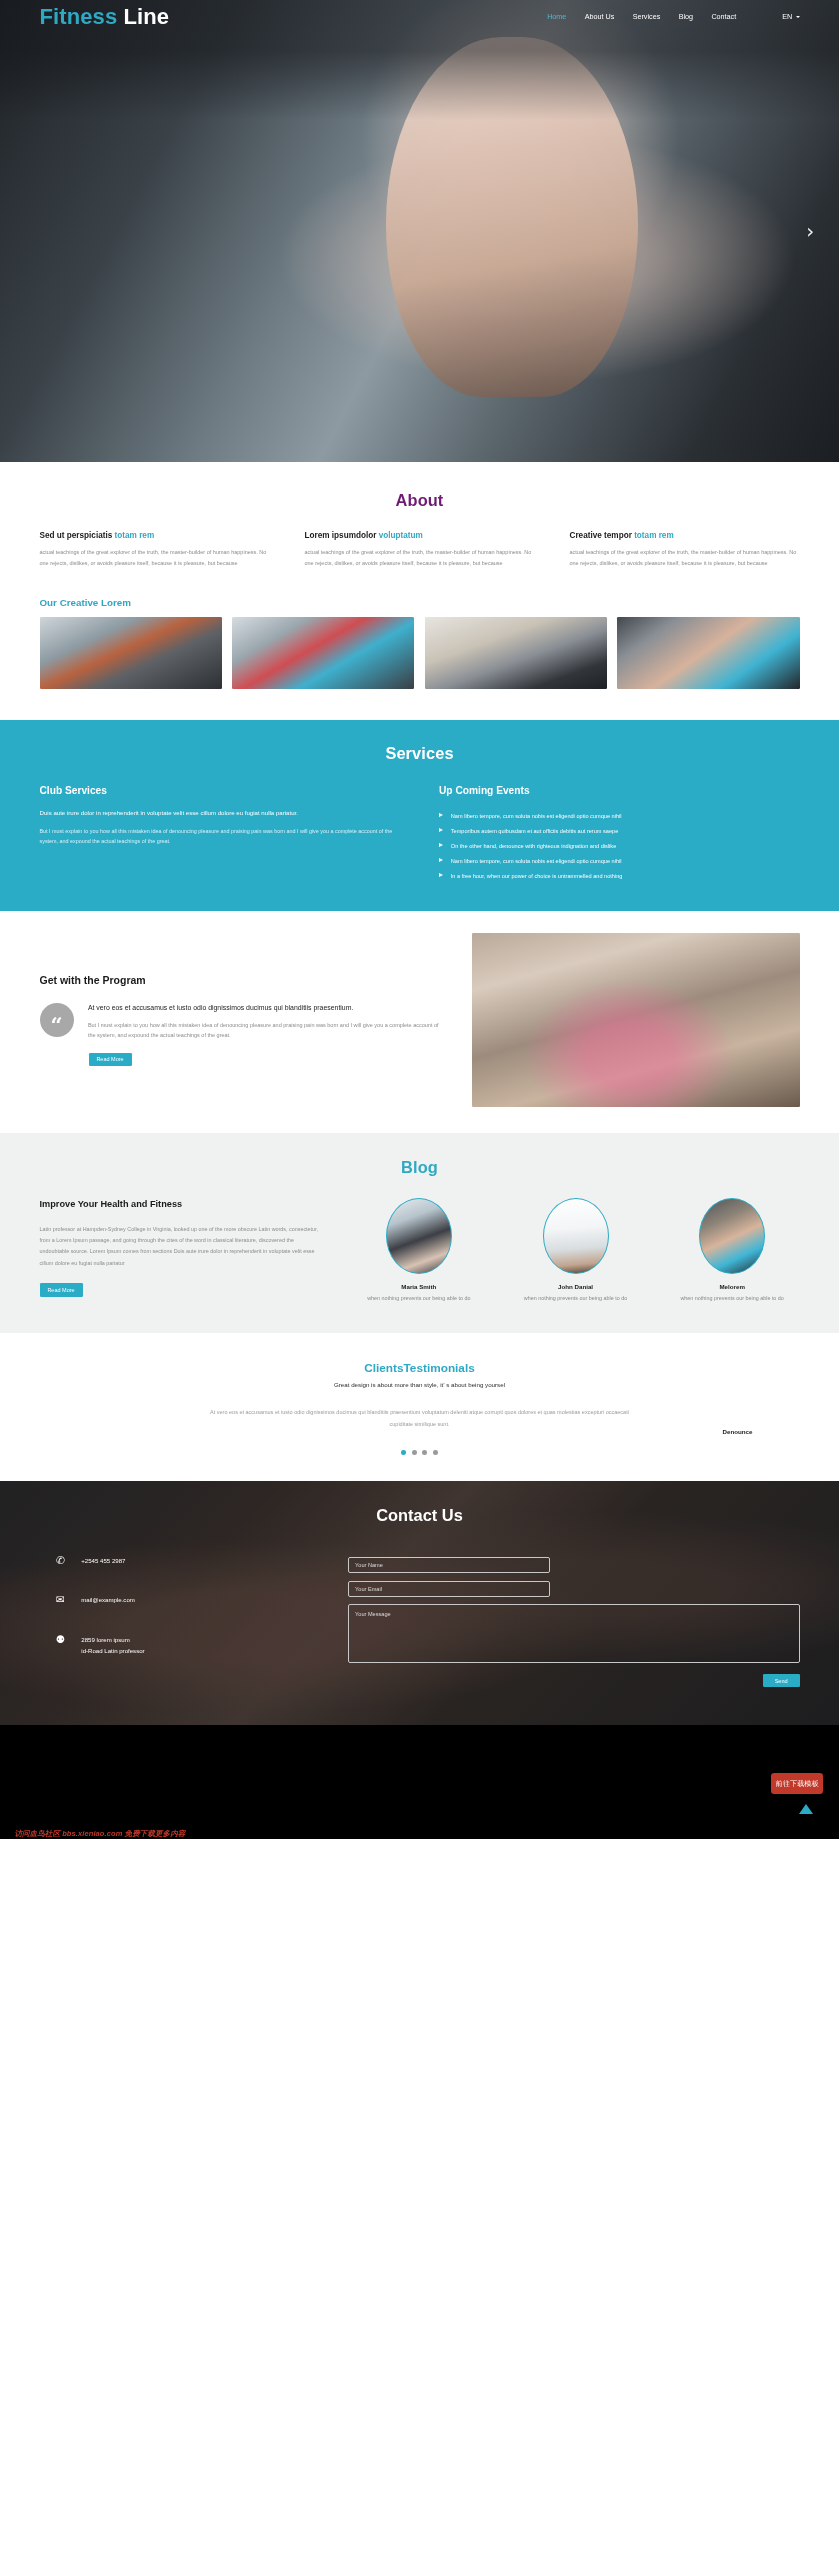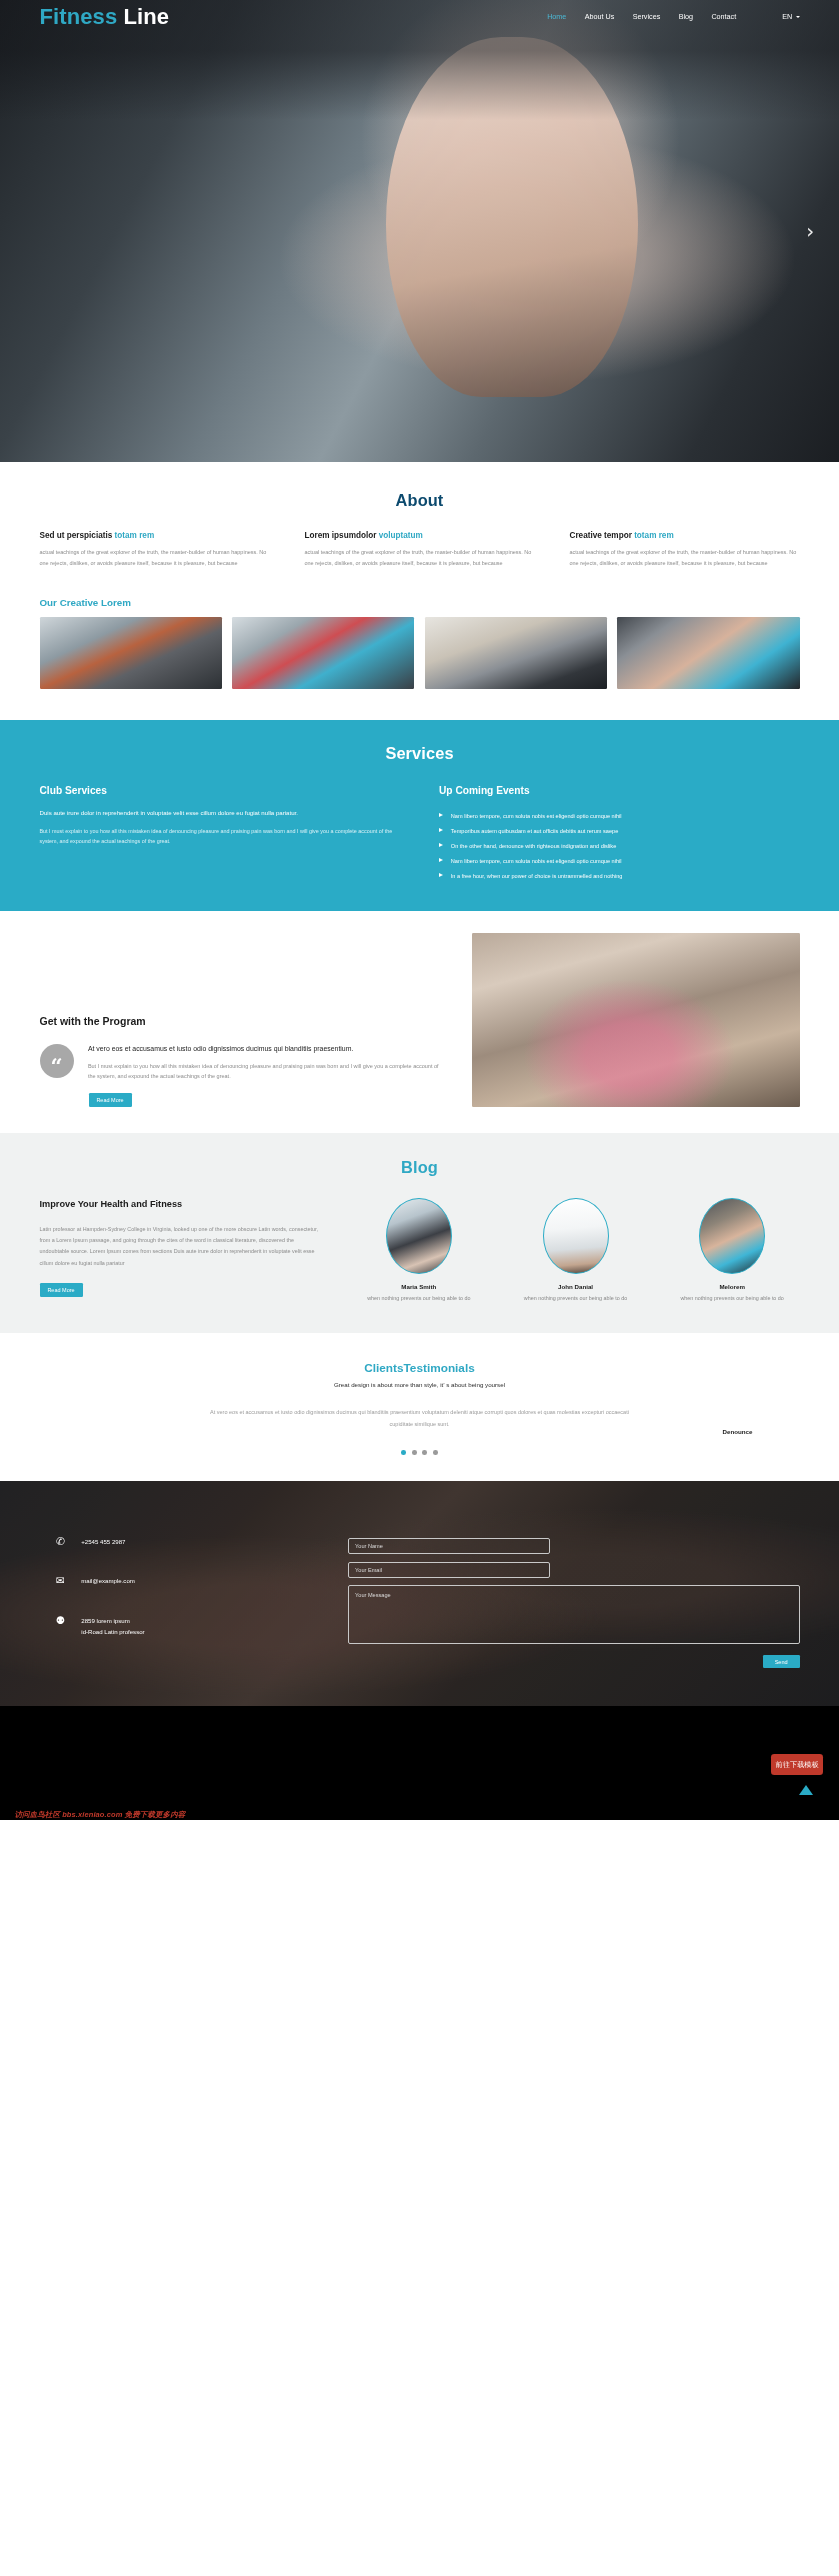--- a/index.html
+++ b/index.html
@@ -66,21 +66,21 @@
   }
   .hero-arrow {
     position:absolute; right:25px; top:50%; transform:translateY(-50%);
     color:#ffffff; font-size:19.7px; z-index:7; opacity:.9; cursor:pointer;
     font-family:"DejaVu Sans", sans-serif;
   }
 
   
   .about { background:#ffffff; padding:29px 0 0; }
   .sec-title {
-    text-align:center; font-size:16.4px; font-weight:bold; color:#0c4a6e;
+    text-align:center; font-size:16.4px; font-weight:bold; color:#701a75;
     letter-spacing:0.1px;
   }
   .cols3 { display:flex; gap:35px; margin-top:19.7px; }
   .col { flex:1; }
   .col h3 { font-size:8.2px; font-weight:bold; color:#1b1b1b; line-height:1.45; }
   .col h3 .hl { color:#2fa8c4; }
   .col p { font-size:5.5px; color:#8c8c8c; line-height:2.0; margin-top:5.9px; }
 
   .work-title { font-size:9.8px; font-weight:bold; color:#2fa8c4; margin-top:27.5px; }
   .gallery { display:flex; gap:10.5px; margin-top:9.2px; padding-bottom:31px; }
@@ -104,21 +104,21 @@
     padding:3.3px 0 3.3px 11.8px; position:relative;
   }
   .events li .bullet {
     position:absolute; left:0; top:3.9px;
     width:0;height:0;border-top:2.9px solid transparent;border-bottom:2.9px solid transparent;
     border-left:4.6px solid #ffffff;
   }
 
   
   .program { background:#ffffff; padding:22px 0 26px; }
-  .prog-row { display:flex; gap:26px; align-items:flex-end; }
+  .prog-row { display:flex; gap:26px; align-items:center; }
   .prog-left { flex:1; }
   .prog-left h2 { font-size:10.5px; font-weight:bold; color:#1b1b1b; }
   .quote-row { display:flex; gap:14.4px; margin-top:17px; }
   .quote-circle {
     width:34px; height:34px; border-radius:50%; background:#a8a8a8;
     flex:0 0 34px; display:flex; align-items:center; justify-content:center;
     color:#ffffff; font-size:21px; font-weight:bold; line-height:1;
     font-family:"DejaVu Serif", serif; padding-top:9.2px;
   }
   .quote-txt h4 { font-size:6.9px; color:#1b1b1b; font-weight:400; line-height:1.5; }
@@ -373,20 +373,21 @@
         <span class="dot"></span>
         <span class="dot"></span>
         <span class="dot"></span>
       </div>
       <div class="denounce">Denounce</div>
     </div>
   </section>
 
   <section class="contact">
     <div class="contact-bg"></div>
+    <h2>Contact Us</h2>
     <div class="wrap">
       <div class="contact-row">
         <div class="info">
           <div class="info-item">
             <span class="ic">✆</span>
             <span class="txt">+2545 455 2987</span>
           </div>
           <div class="info-item">
             <span class="ic">✉</span>
             <span class="txt">mail@example.com</span>

